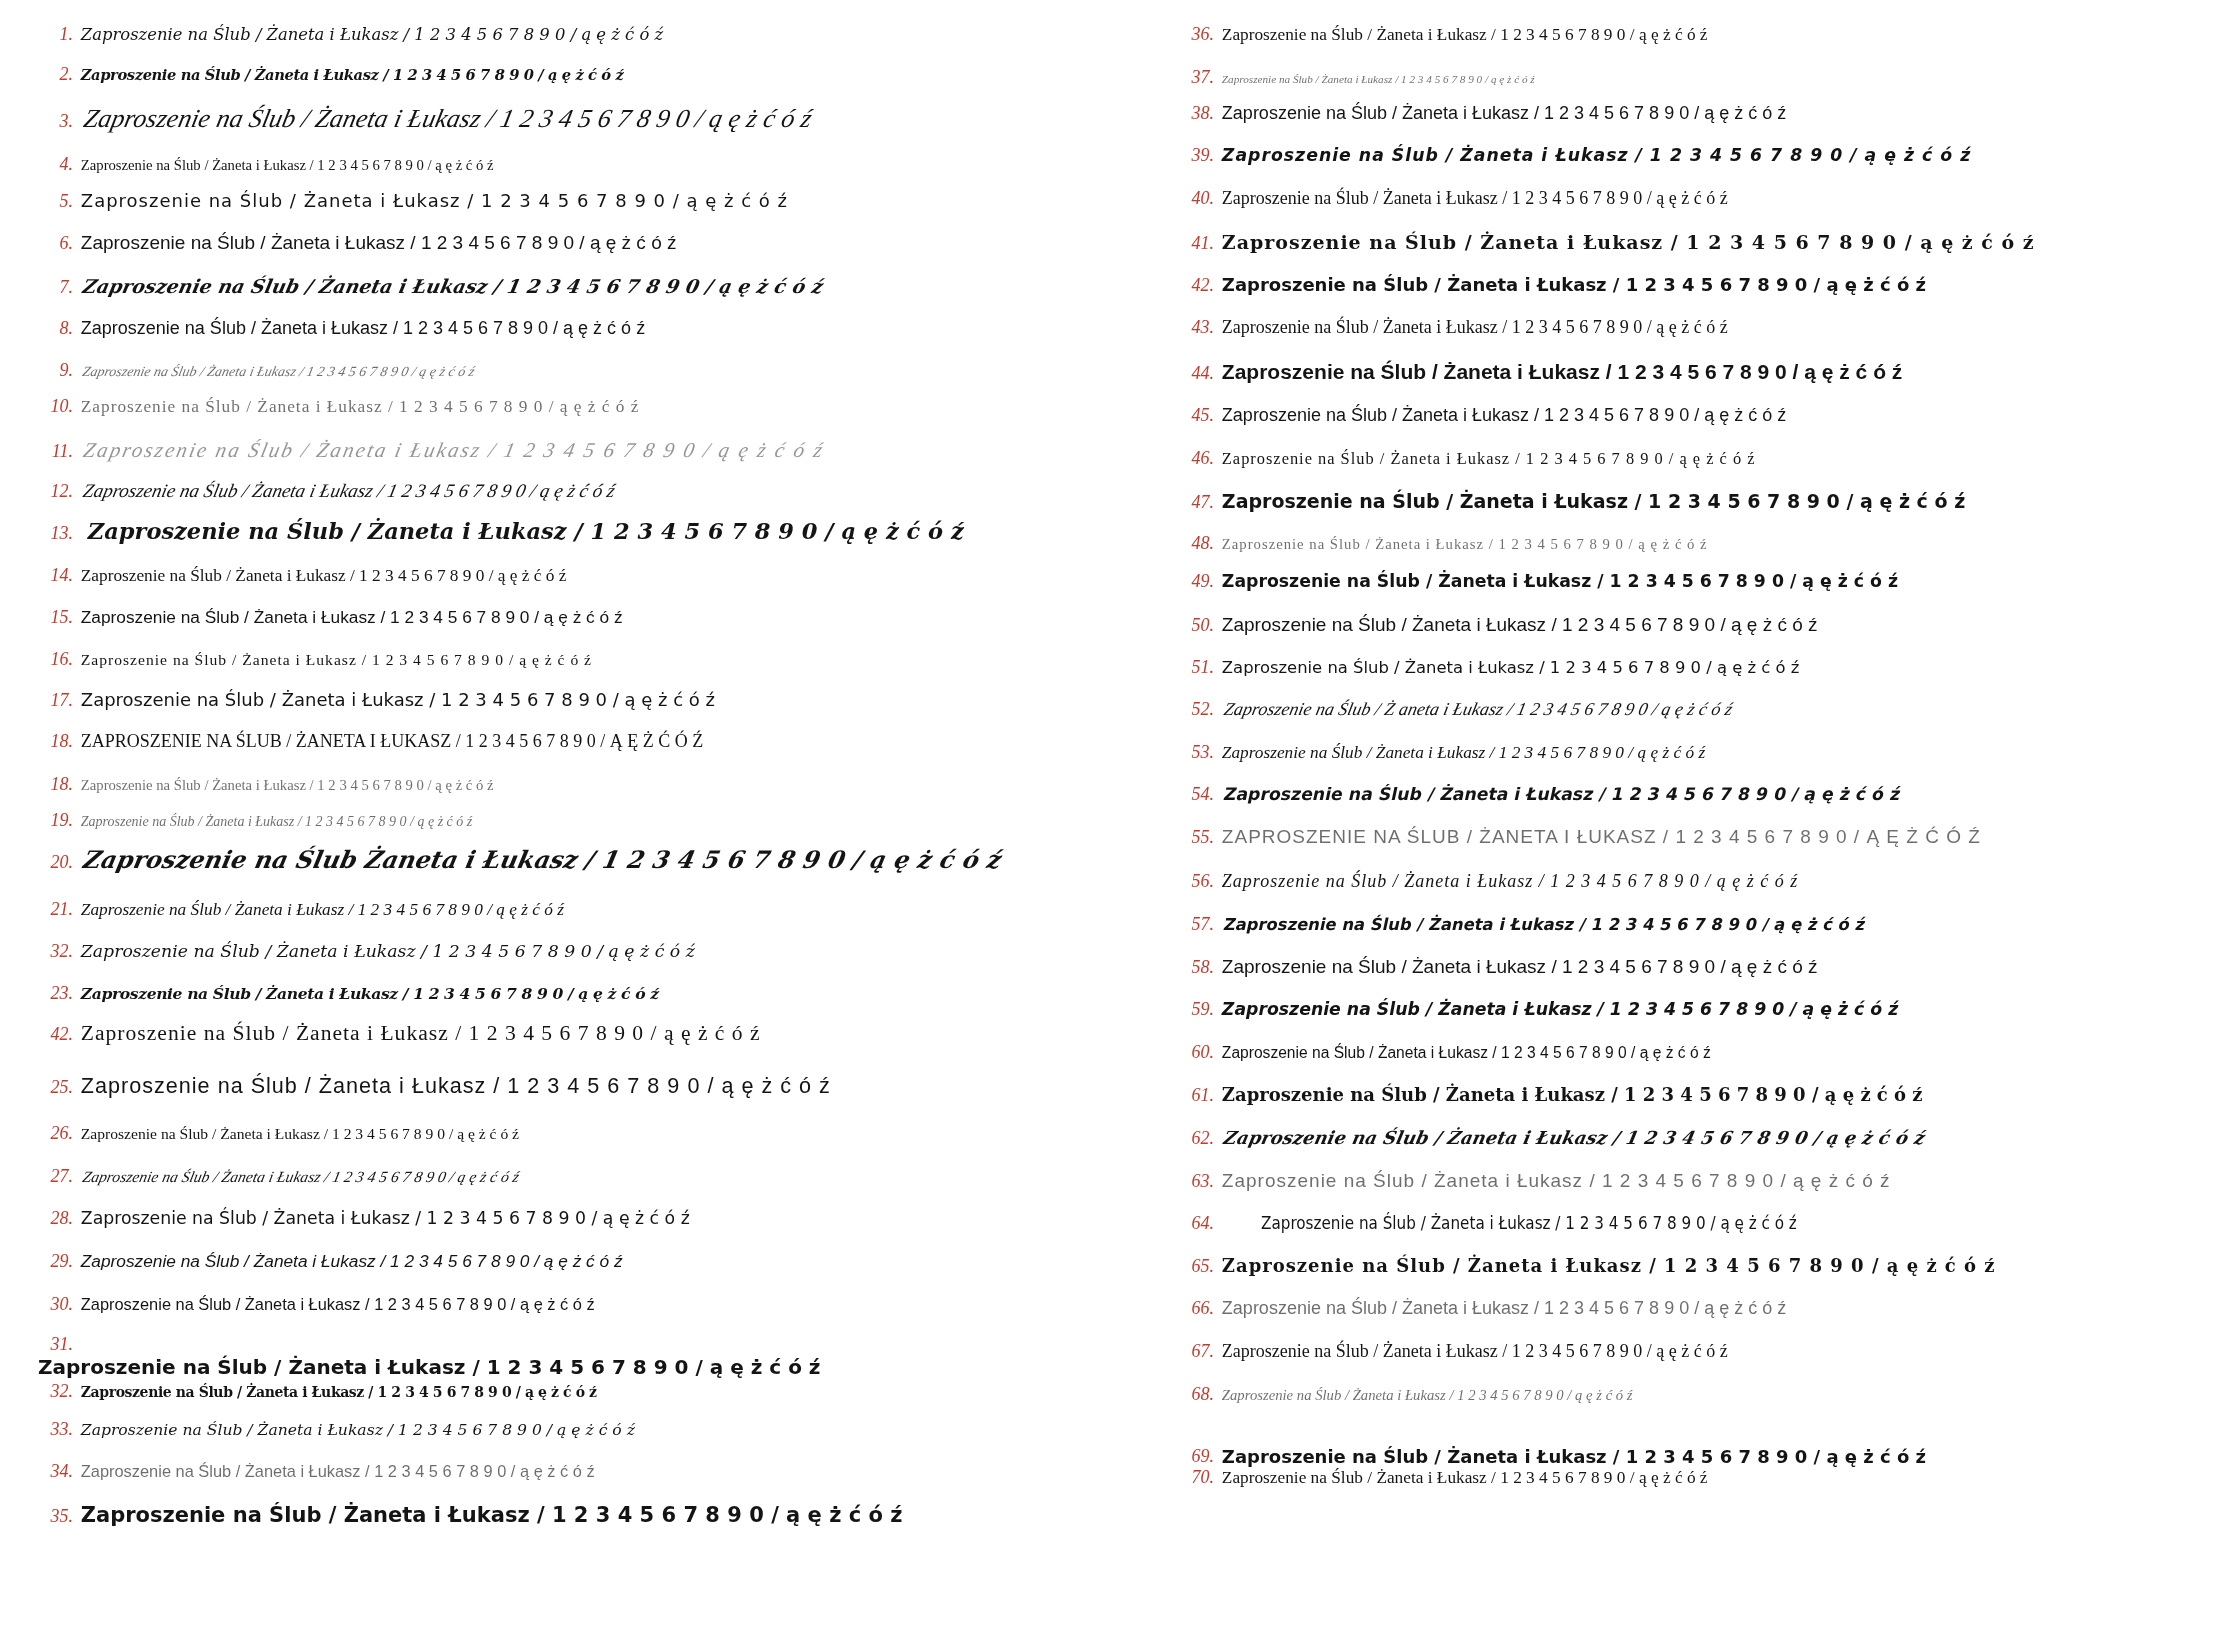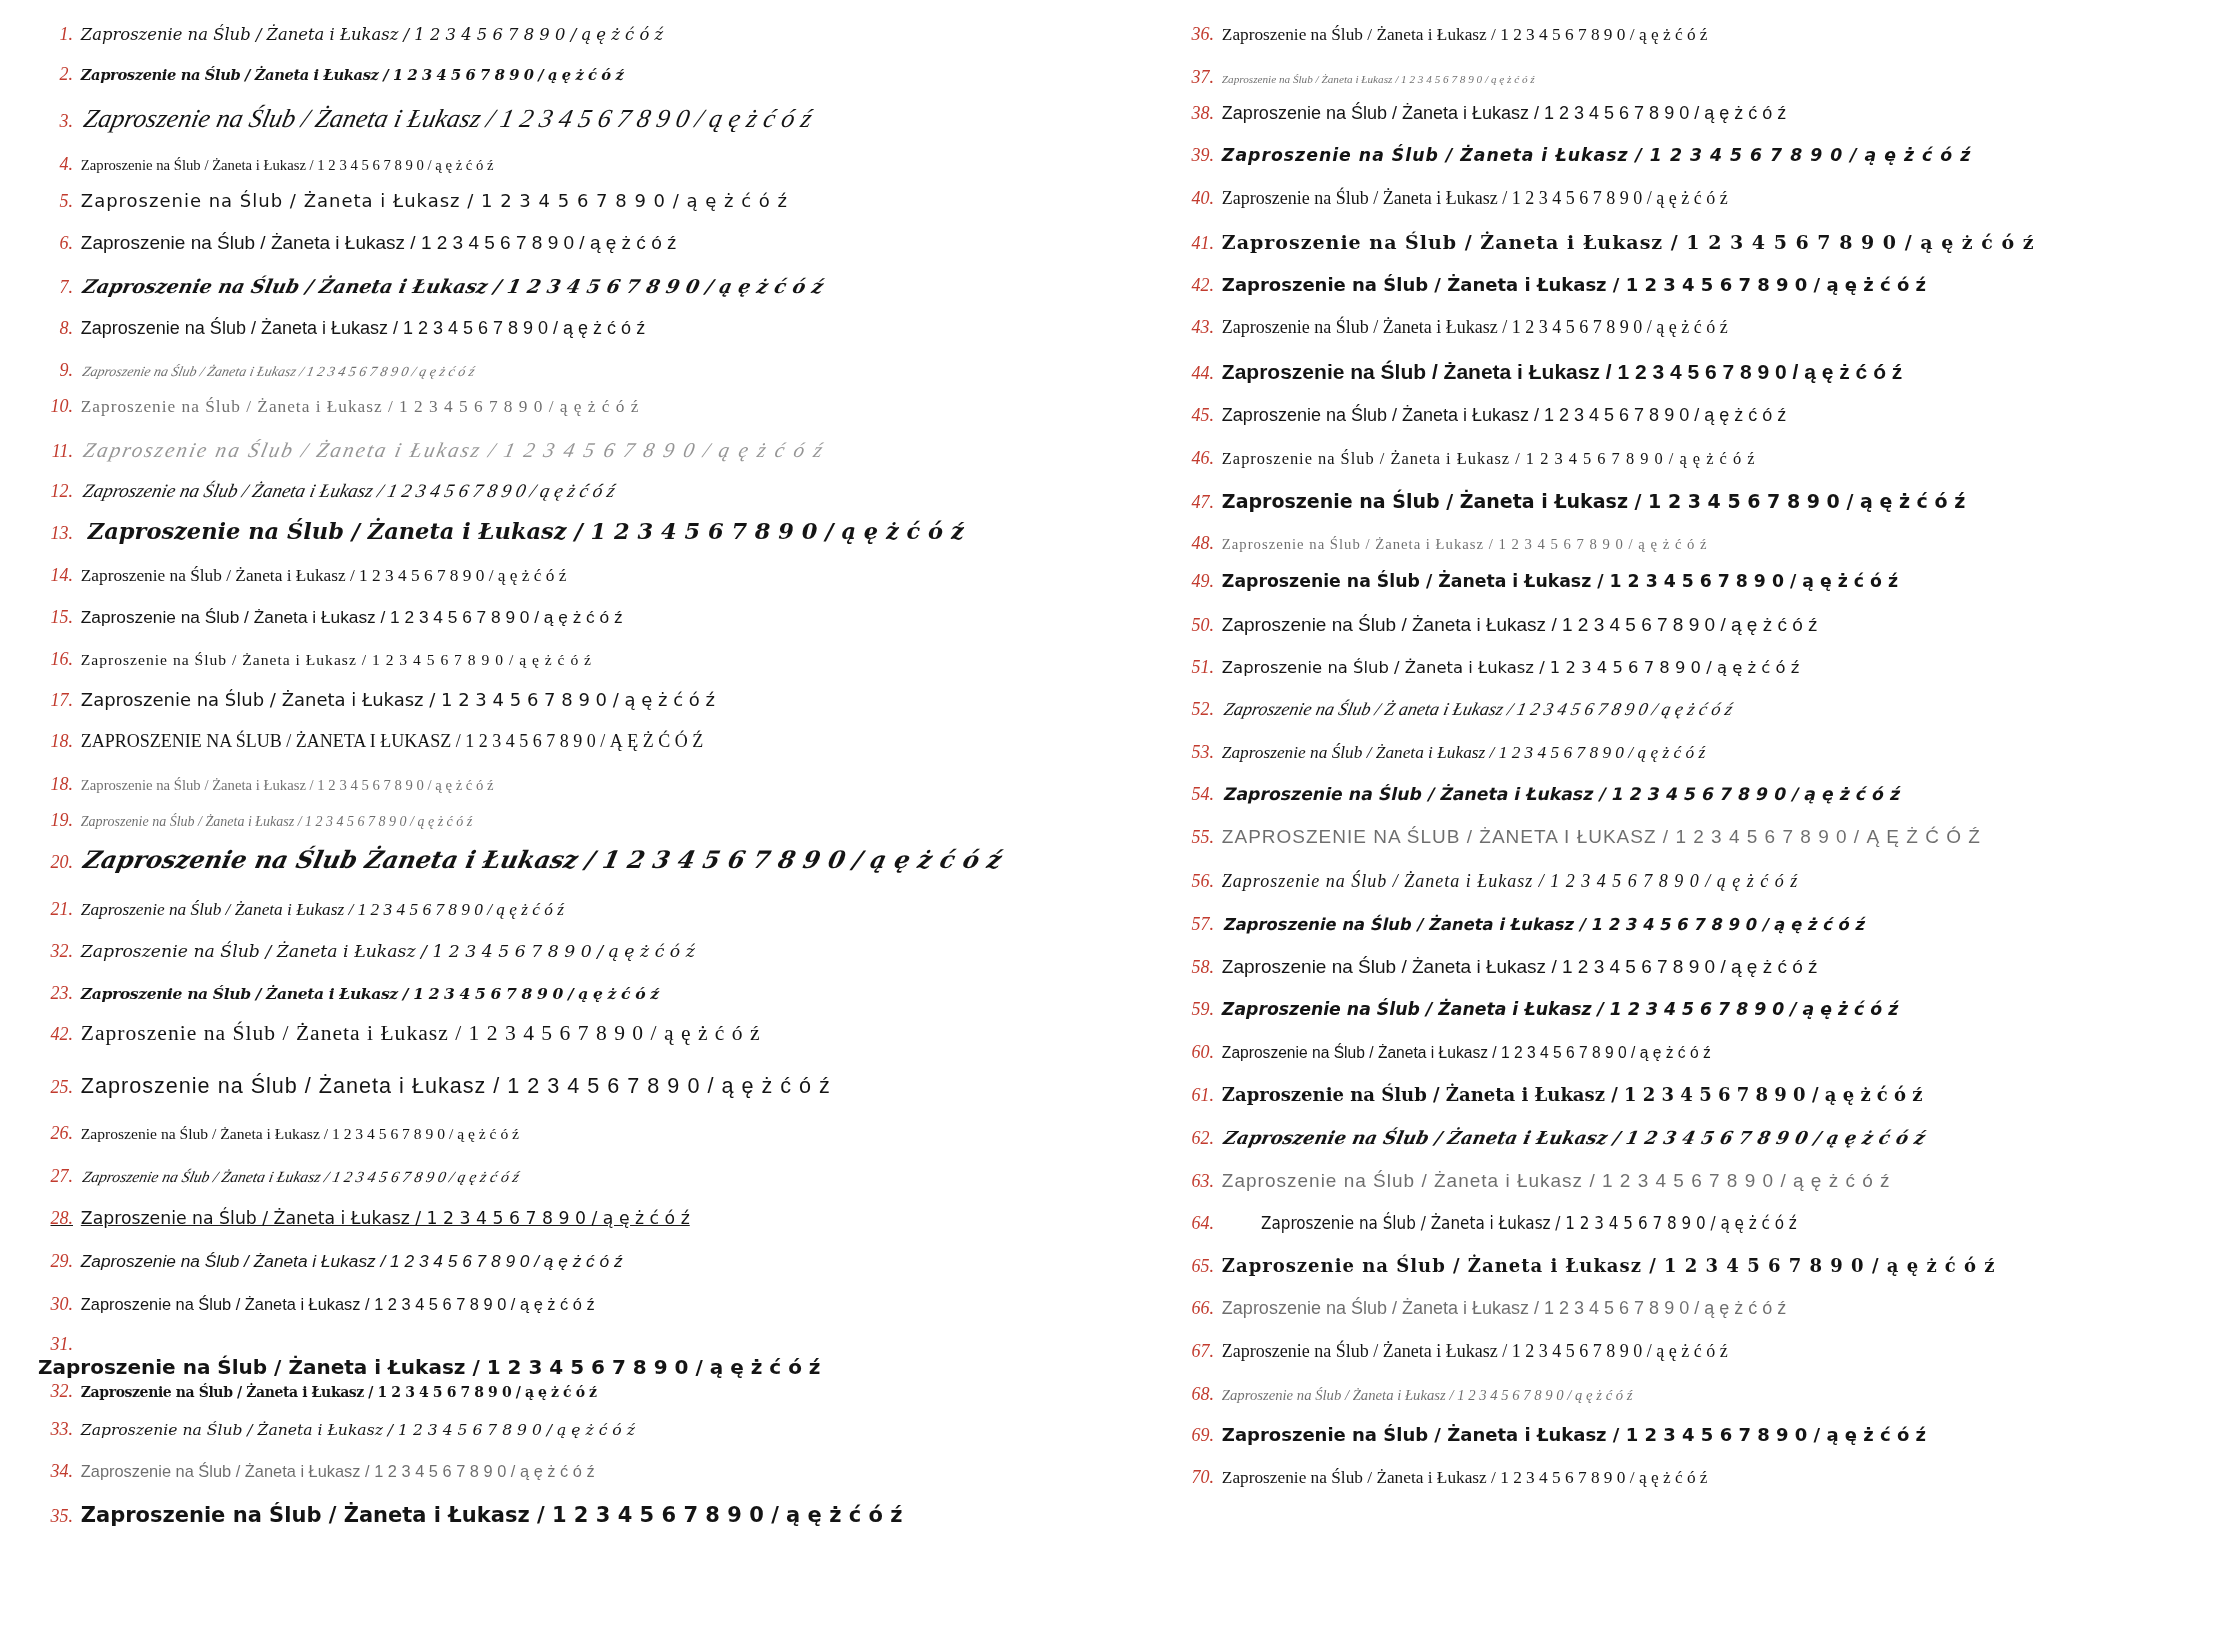--- a/index.html
+++ b/index.html
@@ -202,21 +202,21 @@
         <span class="spec f-sans s25 loose">Zaproszenie na Ślub / Żaneta i Łukasz /  1 2 3 4 5 6 7 8 9 0 / ą ę ż ć ó ź</span>
       </div>
       <div class="sample-row" style="height: 43px;">
         <span class="num">26.</span>
         <span class="spec f-serif s18">Zaproszenie na Ślub / Żaneta i Łukasz /  1 2 3 4 5 6 7 8 9 0 / ą ę ż ć ó ź</span>
       </div>
       <div class="sample-row" style="height: 42px;">
         <span class="num">27.</span>
         <span class="spec f-serif italic s18 slant">Zaproszenie na Ślub / Żaneta i Łukasz / 1 2 3 4 5 6 7 8 9 0 / ą ę ż ć ó ź</span>
       </div>
-      <div class="sample-row" style="height: 43px; text-decoration: underline;">
+      <div class="sample-row" style="height: 43px;">
         <span class="num">28.</span>
         <span class="spec f-dsans s20">Zaproszenie na Ślub / Żaneta i Łukasz / 1 2 3 4 5 6 7 8 9 0 / ą ę ż ć ó ź</span>
       </div>
       <div class="sample-row" style="height: 43px;">
         <span class="num">29.</span>
         <span class="spec f-sans italic s20">Zaproszenie na Ślub / Żaneta i Łukasz / 1 2 3 4 5 6 7 8 9 0 / ą ę ż ć ó ź</span>
       </div>
       <div class="sample-row" style="height: 40px;">
         <span class="num">30.</span>
         <span class="spec f-sans s19">Zaproszenie na Ślub / Żaneta i Łukasz / 1 2 3 4 5 6 7 8 9 0 / ą ę ż ć ó ź</span>
@@ -368,21 +368,21 @@
         <span class="spec f-sans s21 thin">Zaproszenie na Ślub / Żaneta i Łukasz / 1 2 3 4 5 6 7 8 9 0 / ą ę ż ć ó ź</span>
       </div>
       <div class="sample-row" style="height: 43px;">
         <span class="num">67.</span>
         <span class="spec f-serif s21">Zaproszenie na Ślub / Żaneta i Łukasz / 1 2 3 4 5 6 7 8 9 0 / ą ę ż ć ó ź</span>
       </div>
       <div class="sample-row" style="height: 40px;">
         <span class="num">68.</span>
         <span class="spec f-serif italic s17 thin">Zaproszenie na Ślub / Żaneta i Łukasz / 1 2 3 4 5 6 7 8 9 0 / ą ę ż ć ó ź</span>
       </div>
-      <div class="sample-row" style="height: 43px;">
+      <div class="sample-row" style="height: 43px; align-items: flex-end;">
         <span class="num">69.</span>
         <span class="spec f-dsans bold s21">Zaproszenie na Ślub / Żaneta i Łukasz / 1 2 3 4 5 6 7 8 9 0 / ą ę ż ć ó ź</span>
       </div>
       <div class="sample-row" style="height: 43px;">
         <span class="num">70.</span>
         <span class="spec f-serif s20">Zaproszenie na Ślub / Żaneta i Łukasz / 1 2 3 4 5 6 7 8 9 0 / ą ę ż ć ó ź</span>
       </div>
     </div>
 </div>
 

